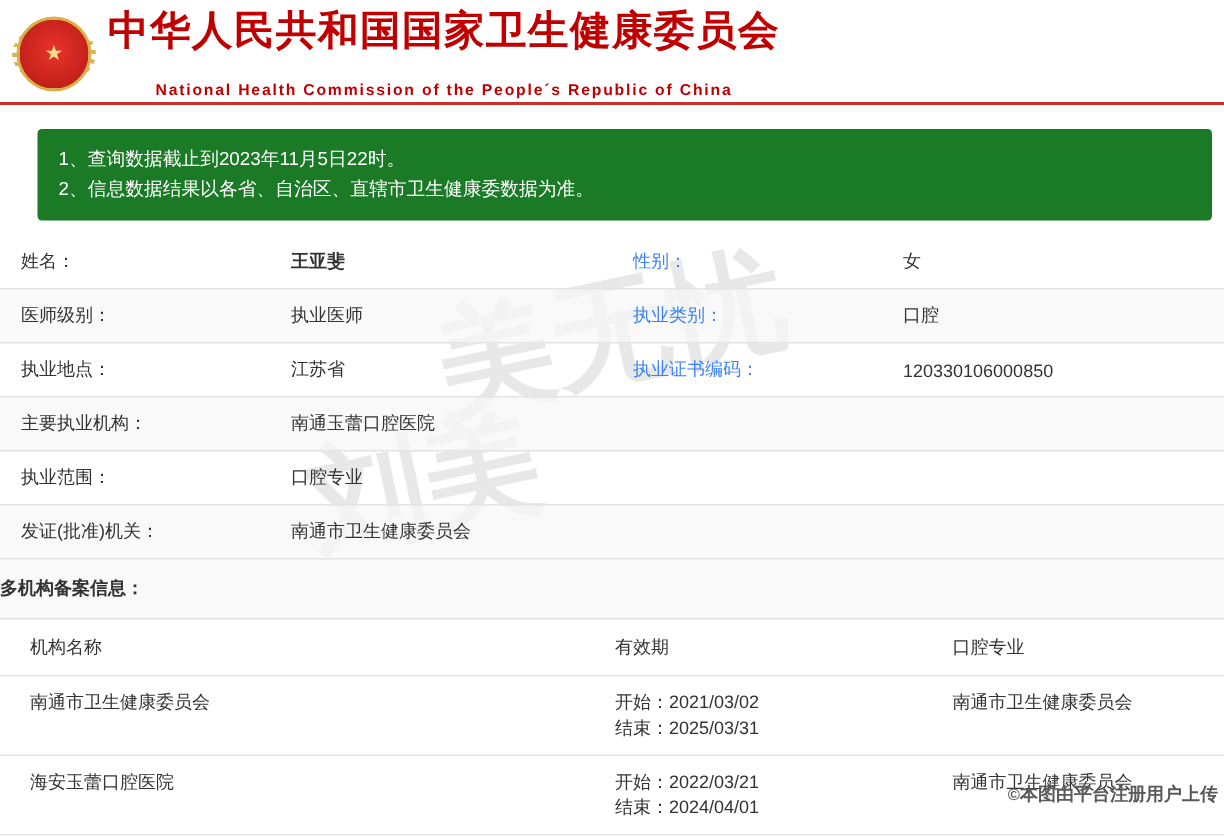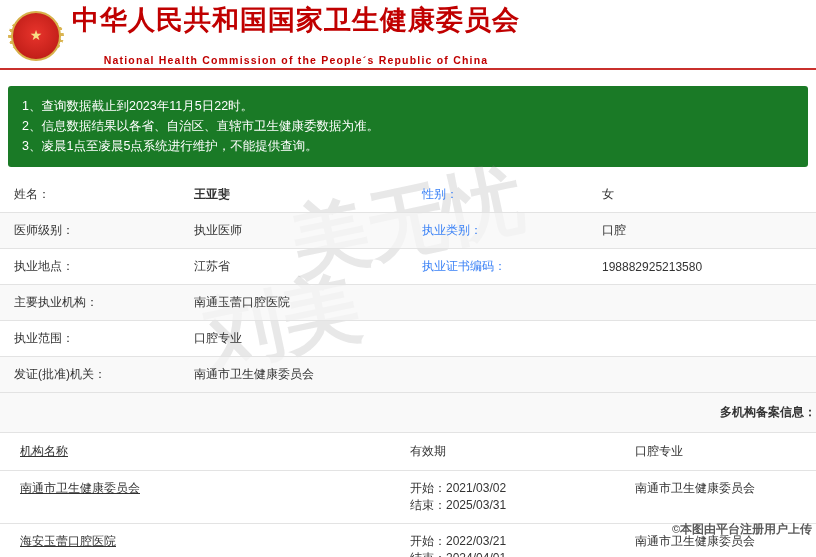--- a/index.html
+++ b/index.html
@@ -72,21 +72,21 @@
     color: #c00000;
     font-size: 10.5px;
     font-weight: bold;
     letter-spacing: 1.2px;
     white-space: nowrap;
     margin-top: 20px;
   }
 
   
   .notice-wrap {
-    padding: 16px 8px 10px 8px;
+    padding: 16px 8px 10px 25px;
   }
   .notice {
     background: #1a7a26;
     color: #ffffff;
     border-radius: 3px;
     padding: 10px 14px 11px 14px;
     font-size: 12.5px;
     line-height: 20px;
   }
   .notice div { white-space: nowrap; }
@@ -108,21 +108,21 @@
     background: transparent;
   }
   .info-table tr.alt td { background: rgba(247,247,247,0.75); }
   .lbl { width: 180px; color: #333; }
   .val { width: 228px; color: #333; }
   .lbl2 { width: 180px; color: #3b82f6; }
   .val2 { color: #333; }
   .name-val { font-weight: bold; }
 
   .section-head td {
-    text-align: right;
+    text-align: left;
     font-weight: bold;
     padding: 11px 0;
     background: rgba(247,247,247,0.75);
     color: #333;
   }
 
   
   .rec-table {
     width: 100%;
     border-collapse: collapse;
@@ -138,21 +138,21 @@
     padding: 10px 0 10px 20px;
     border-bottom: 1px solid #e3e3e3;
     background: transparent;
   }
   .rec-table td {
     padding: 9px 0 9px 20px;
     border-bottom: 1px solid #e3e3e3;
     vertical-align: top;
     line-height: 17px;
   }
-  .c1 { width: 390px; text-decoration: underline; }
+  .c1 { width: 390px; }
   .c2 { width: 225px; }
   .c3 { width: auto; }
   .date-line { white-space: nowrap; }
 
   
   .wm {
     position: absolute;
     left: 0; top: 150px;
     width: 816px; height: 290px;
     pointer-events: none;
@@ -200,21 +200,20 @@
         <div class="title-cn">中华人民共和国国家卫生健康委员会</div>
         <div class="title-en">National Health Commission of the People´s Republic of China</div>
       </div>
     </div>
   </div>
 
   <div class="notice-wrap">
     <div class="notice">
       <div>1、查询数据截止到2023年11月5日22时。</div>
       <div>2、信息数据结果以各省、自治区、直辖市卫生健康委数据为准。</div>
-      <div>3、凌晨1点至凌晨5点系统进行维护，不能提供查询。</div>
     </div>
   </div>
 
   <div class="wm">
     <span class="w1">美无忧</span>
     <span class="w2">刘美</span>
   </div>
 
   <table class="info-table">
     <tbody>
@@ -227,21 +226,21 @@
     <tr class="alt">
       <td class="lbl">医师级别：</td>
       <td class="val">执业医师</td>
       <td class="lbl2">执业类别：</td>
       <td class="val2">口腔</td>
     </tr>
     <tr>
       <td class="lbl">执业地点：</td>
       <td class="val">江苏省</td>
       <td class="lbl2">执业证书编码：</td>
-      <td class="val2">198882925213580</td>
+      <td class="val2">120330106000850</td>
     </tr>
     <tr class="alt">
       <td class="lbl">主要执业机构：</td>
       <td class="val" colspan="3">南通玉蕾口腔医院</td>
     </tr>
     <tr>
       <td class="lbl">执业范围：</td>
       <td class="val" colspan="3">口腔专业</td>
     </tr>
     <tr class="alt">

